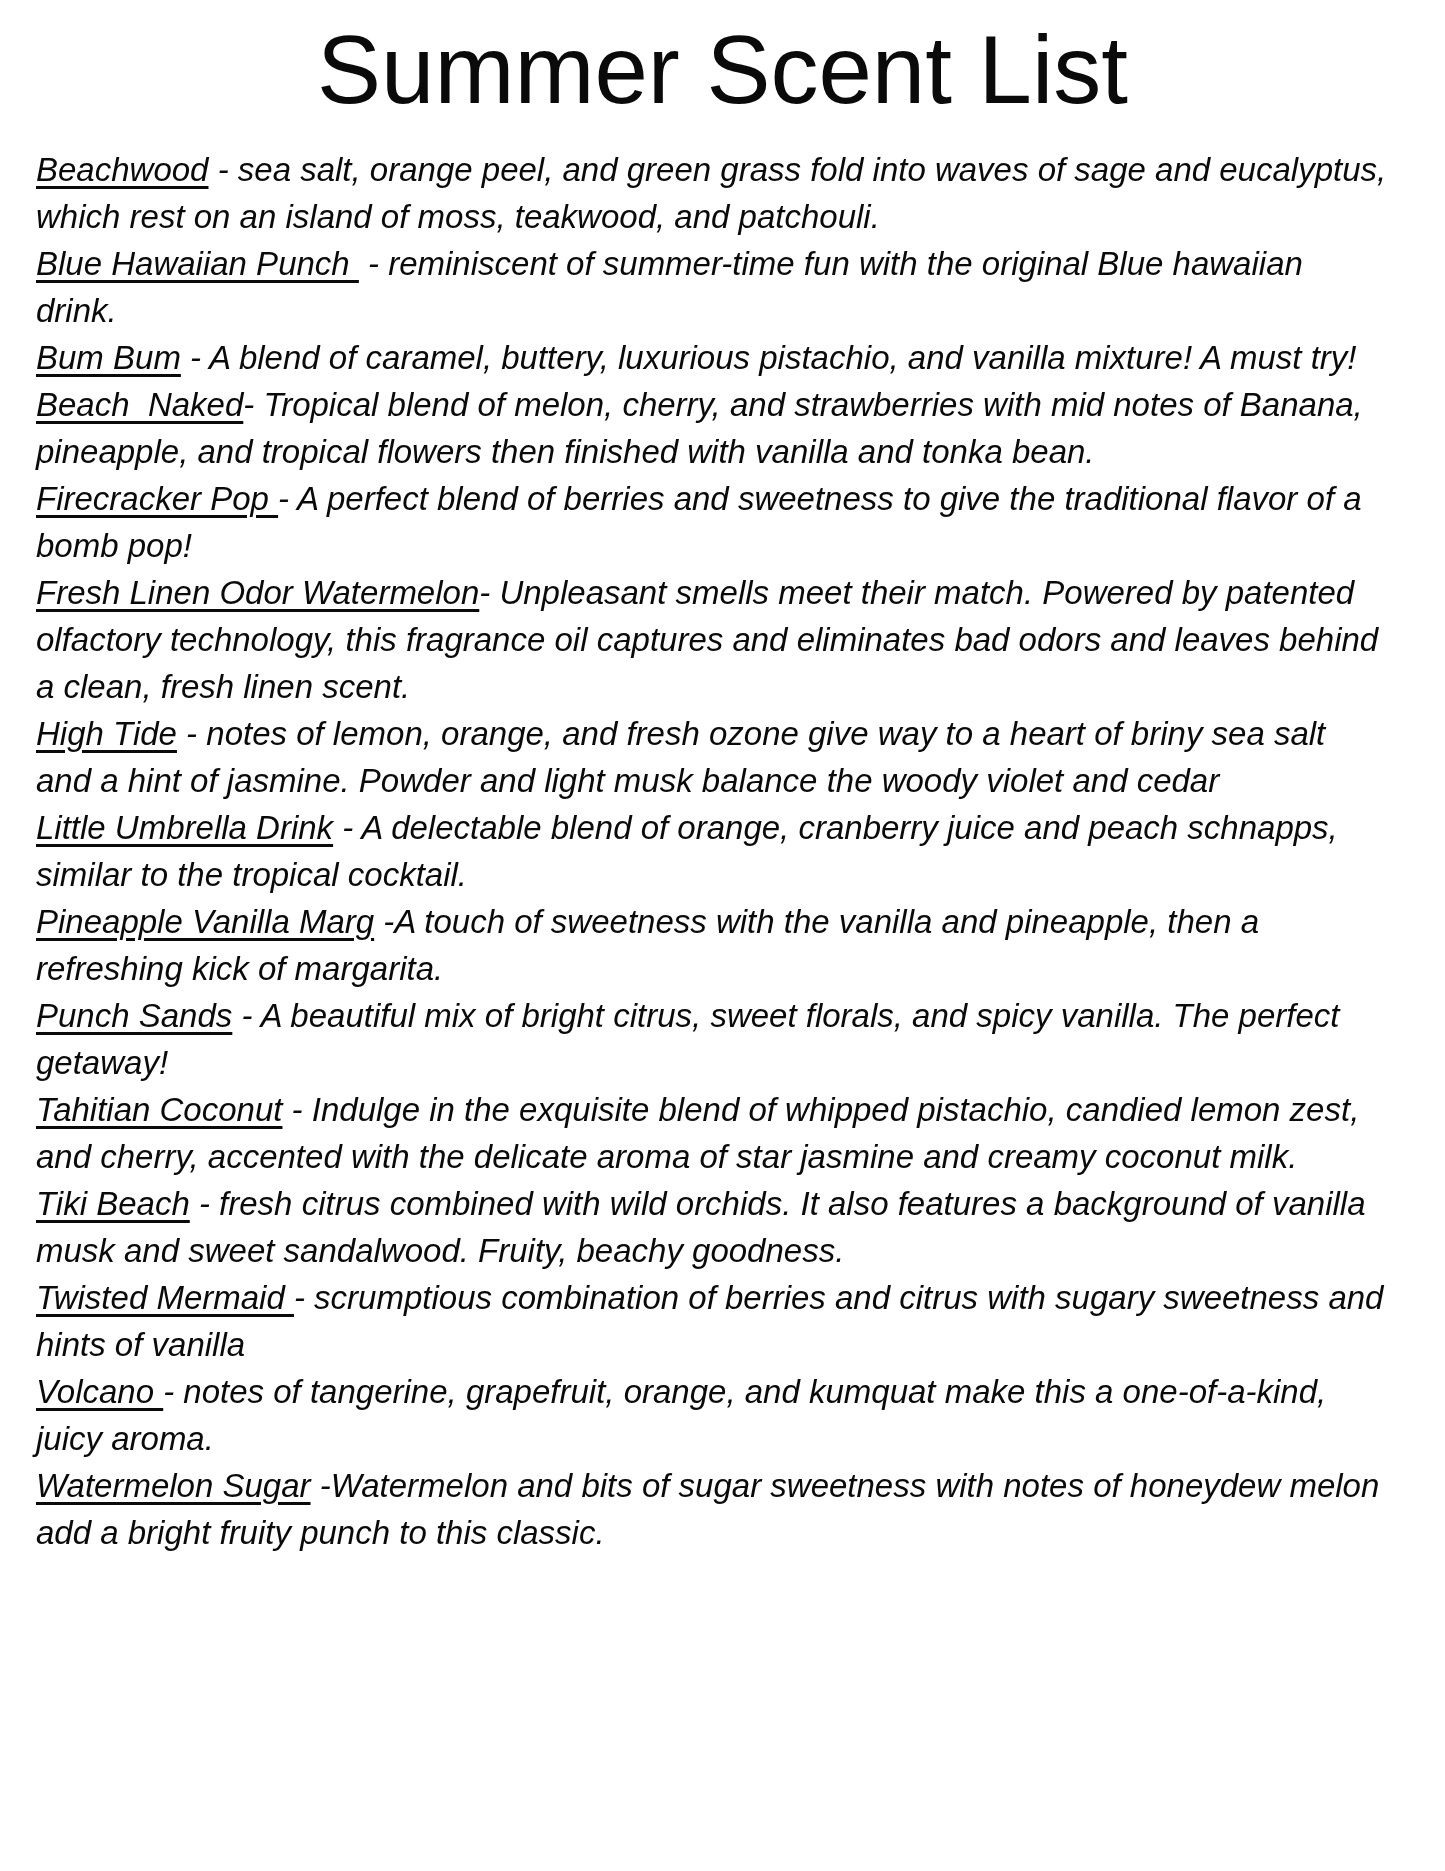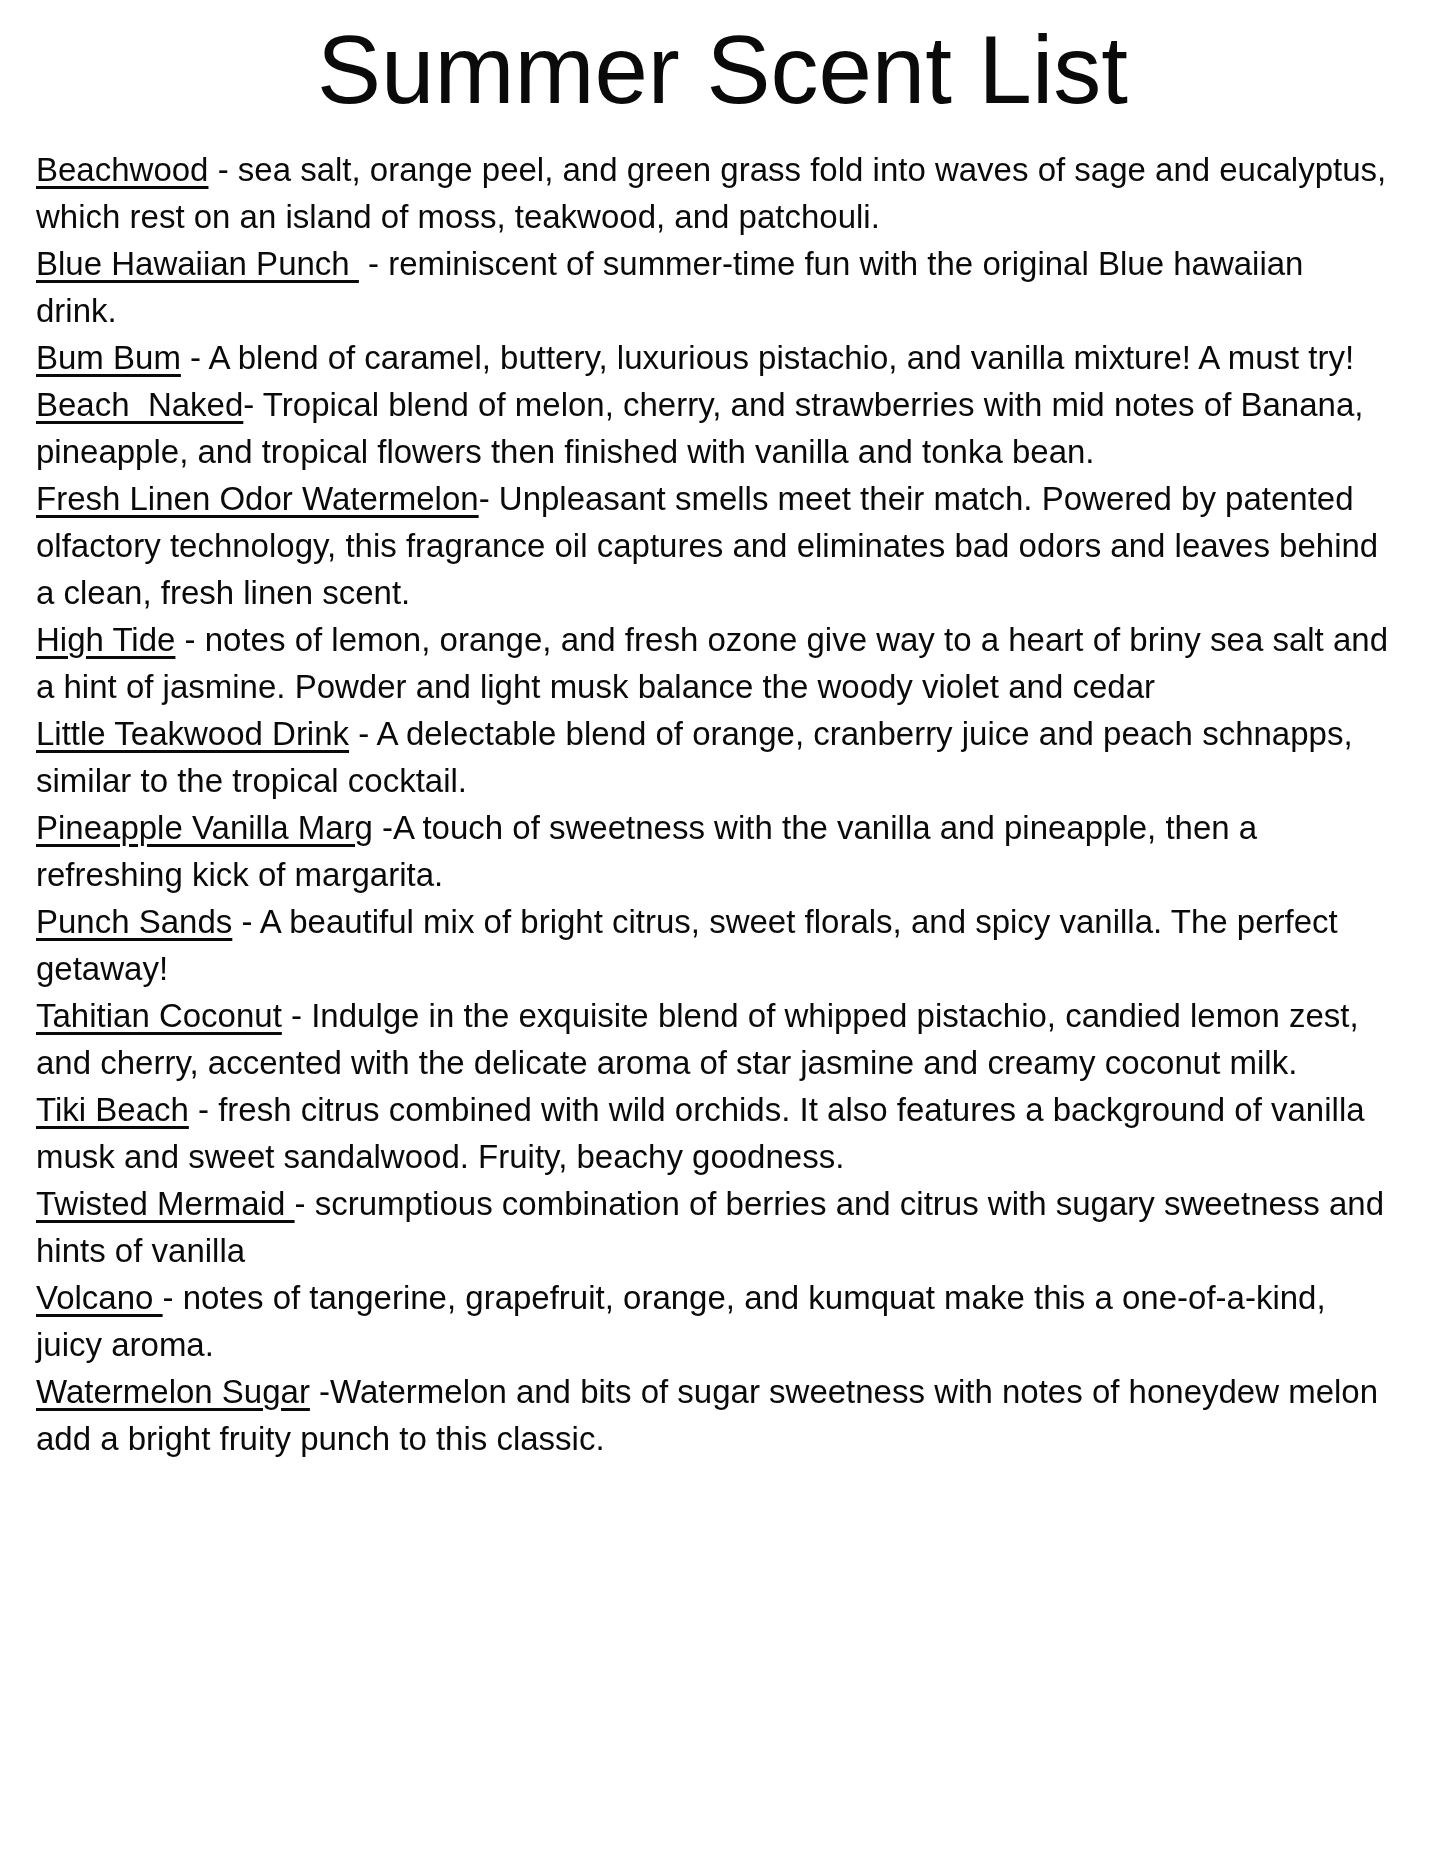--- a/index.html
+++ b/index.html
@@ -24,20 +24,21 @@
     line-height: 1.12;
     letter-spacing: 0px;
     color: #0a0a0a;
   }
   .scent-list {
     margin-top: 22px;
     padding: 0 56px 40px 36px;
     font-size: 33px;
     line-height: 47px;
     font-weight: 400;
+    font-style: italic;
   }
   .scent-item {
     margin: 0;
     padding: 0;
     white-space: pre-wrap; 
   }
   .scent-name {
     text-decoration: underline;
     text-decoration-thickness: 2.5px;
     text-underline-offset: 5px;
@@ -54,26 +55,27 @@
 
   <div class="scent-list">
   <p class="scent-item"><span class="scent-name">Beachwood</span><span class="scent-desc"> - sea salt, orange peel, and green grass fold into waves of sage and eucalyptus, which rest on an island of moss, teakwood, and patchouli.</span></p>
 
   <p class="scent-item"><span class="scent-name">Blue Hawaiian Punch </span><span class="scent-desc"> - reminiscent of summer-time fun with the original Blue hawaiian drink.</span></p>
 
   <p class="scent-item"><span class="scent-name">Bum Bum</span><span class="scent-desc"> - A blend of caramel, buttery, luxurious pistachio, and vanilla mixture! A must try!</span></p>
 
   <p class="scent-item"><span class="scent-name">Beach  Naked</span><span class="scent-desc">- Tropical blend of melon, cherry, and strawberries with mid notes of Banana, pineapple, and tropical flowers then finished with vanilla and tonka bean.</span></p>
 
+  <p class="scent-item"><span class="scent-name">Firecracker Pop </span><span class="scent-desc">- A perfect blend of berries and sweetness to give the traditional flavor of a bomb pop!</span></p>
 
   <p class="scent-item"><span class="scent-name">Fresh Linen Odor Watermelon</span><span class="scent-desc">- Unpleasant smells meet their match. Powered by patented olfactory technology, this fragrance oil captures and eliminates bad odors and leaves behind a clean, fresh linen scent.</span></p>
 
   <p class="scent-item"><span class="scent-name">High Tide</span><span class="scent-desc"> - notes of lemon, orange, and fresh ozone give way to a heart of briny sea salt and a hint of jasmine. Powder and light musk balance the woody violet and cedar</span></p>
 
-  <p class="scent-item"><span class="scent-name">Little Teakwood Drink</span><span class="scent-desc"> - A delectable blend of orange, cranberry juice and peach schnapps, similar to the tropical cocktail.</span></p>
+  <p class="scent-item"><span class="scent-name">Little Umbrella Drink</span><span class="scent-desc"> - A delectable blend of orange, cranberry juice and peach schnapps, similar to the tropical cocktail.</span></p>
 
 
   <p class="scent-item"><span class="scent-name">Pineapple Vanilla Marg</span><span class="scent-desc"> -A touch of sweetness with the vanilla and pineapple, then a refreshing kick of margarita.</span></p>
 
   <p class="scent-item"><span class="scent-name">Punch Sands</span><span class="scent-desc"> - A beautiful mix of bright citrus, sweet florals, and spicy vanilla. The perfect getaway!</span></p>
 
   <p class="scent-item"><span class="scent-name">Tahitian Coconut</span><span class="scent-desc"> - Indulge in the exquisite blend of whipped pistachio, candied lemon zest, and cherry, accented with the delicate aroma of star jasmine and creamy coconut milk.</span></p>
 
   <p class="scent-item"><span class="scent-name">Tiki Beach</span><span class="scent-desc"> - fresh citrus combined with wild orchids. It also features a background of vanilla musk and sweet sandalwood. Fruity, beachy goodness.</span></p>
 

